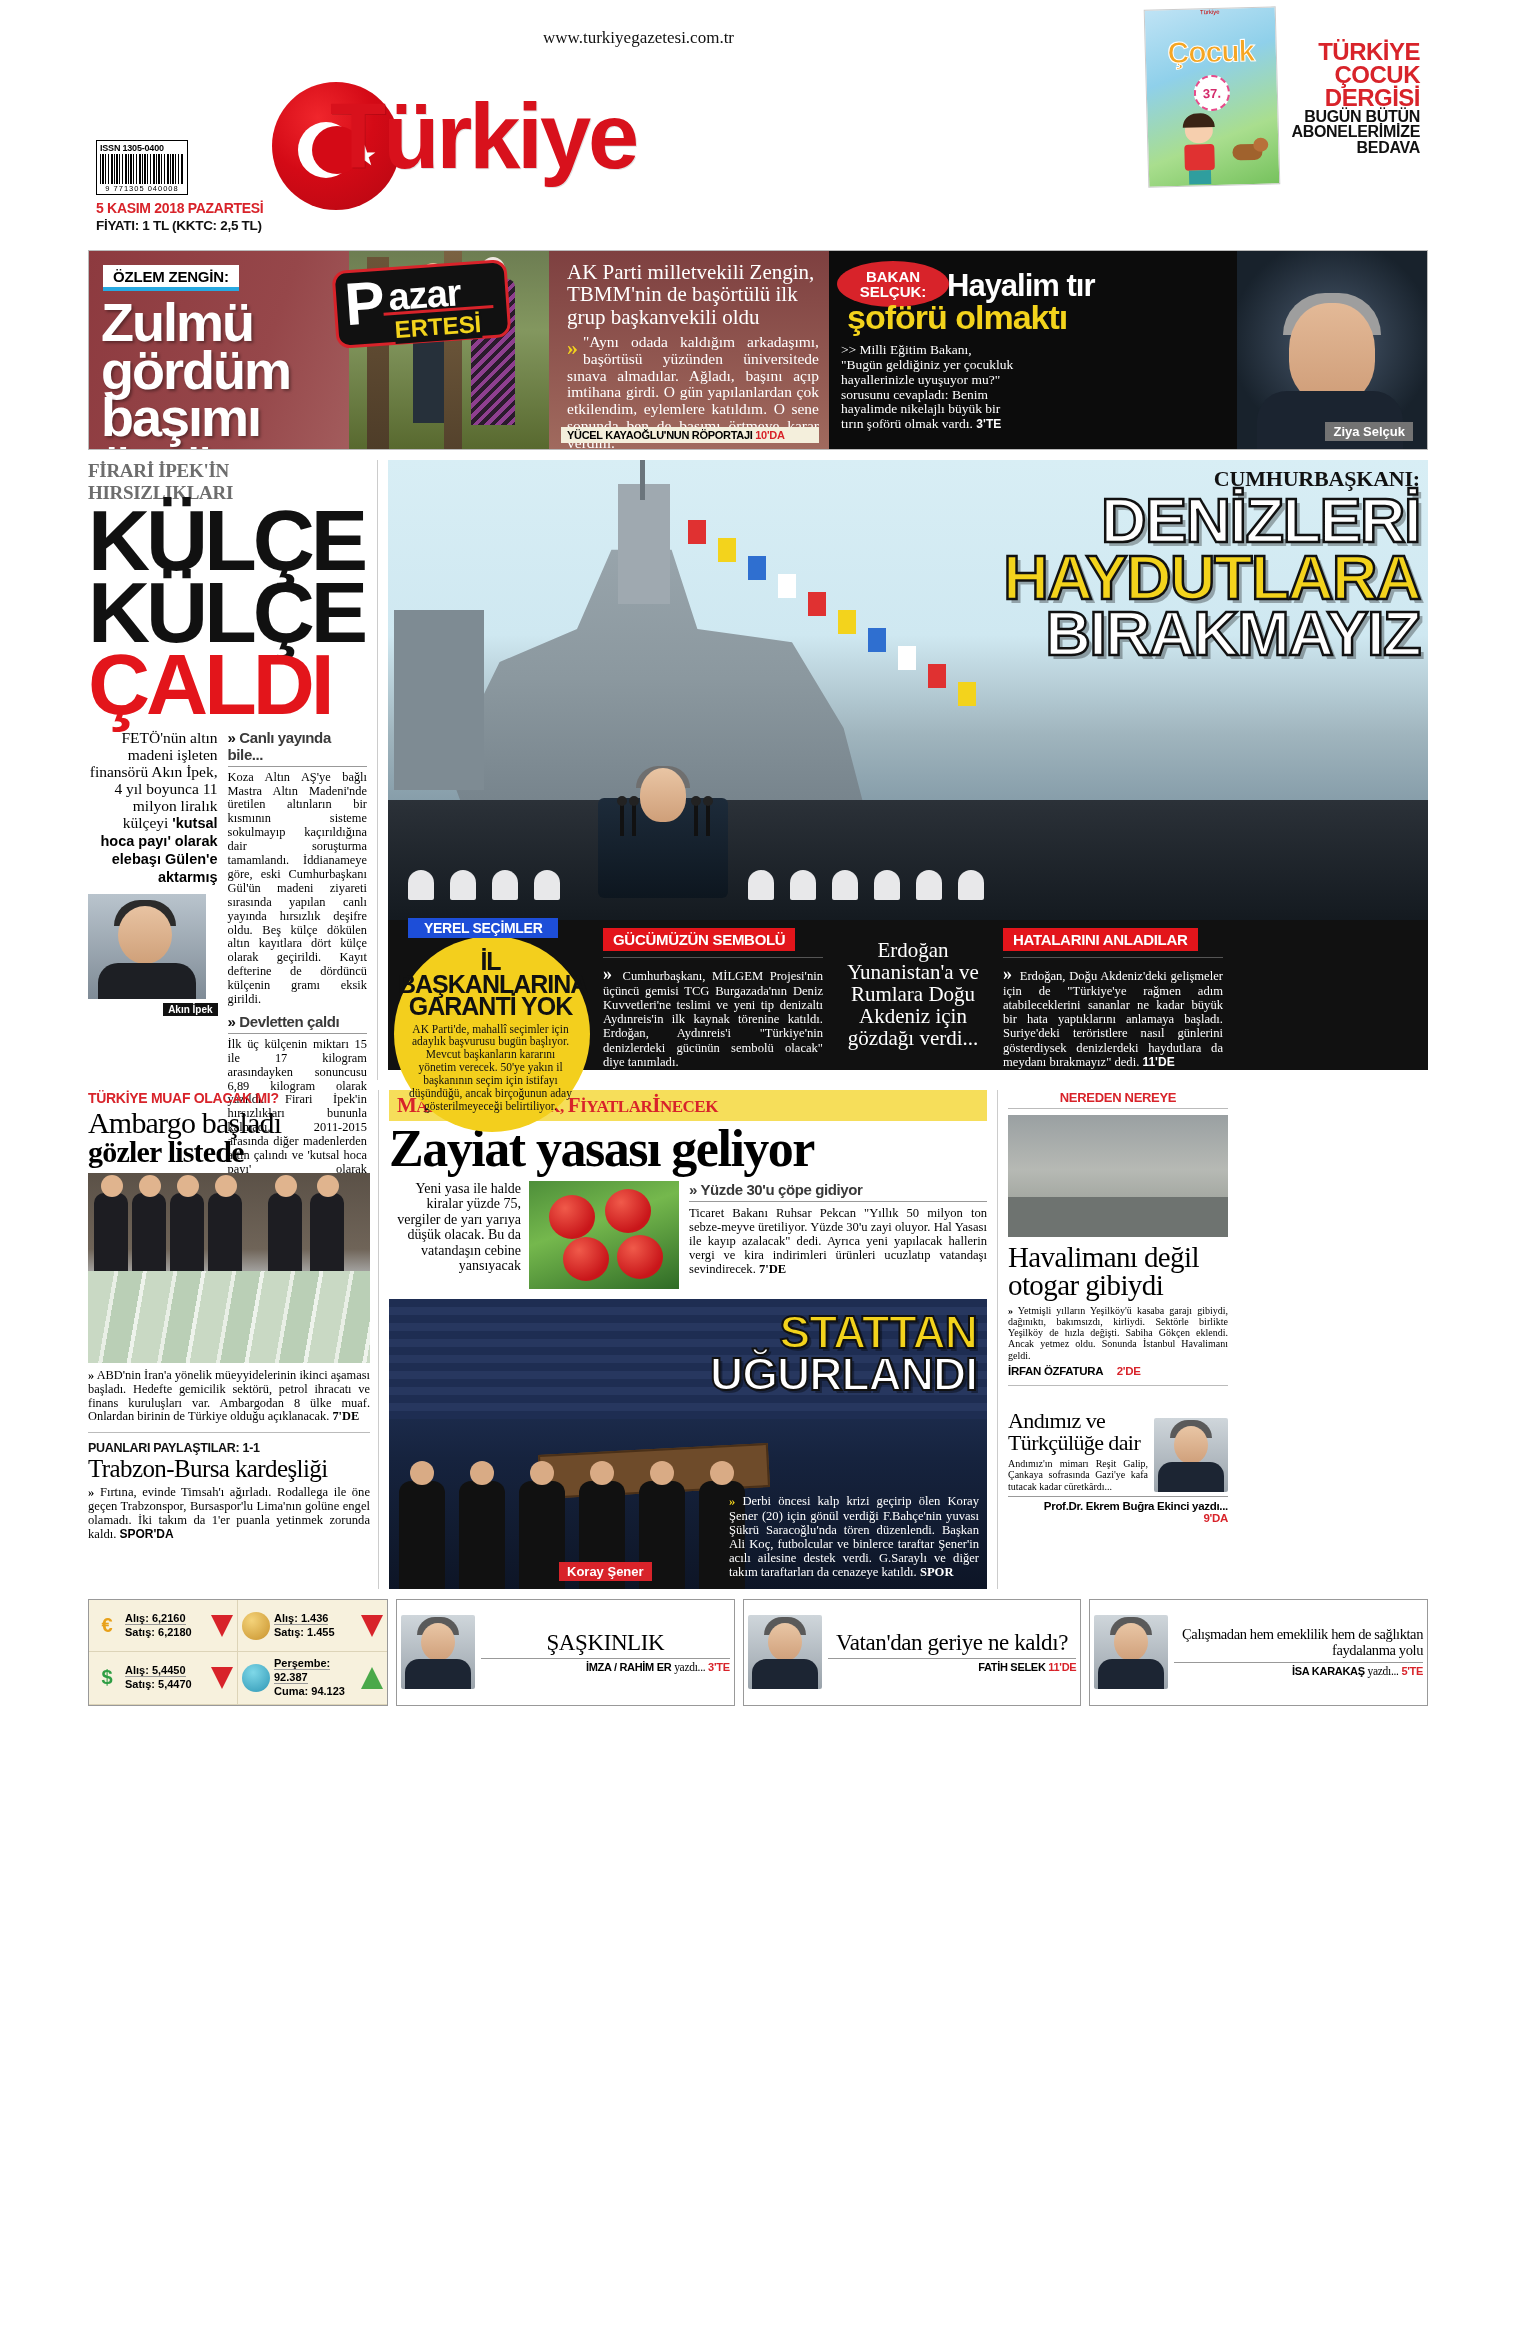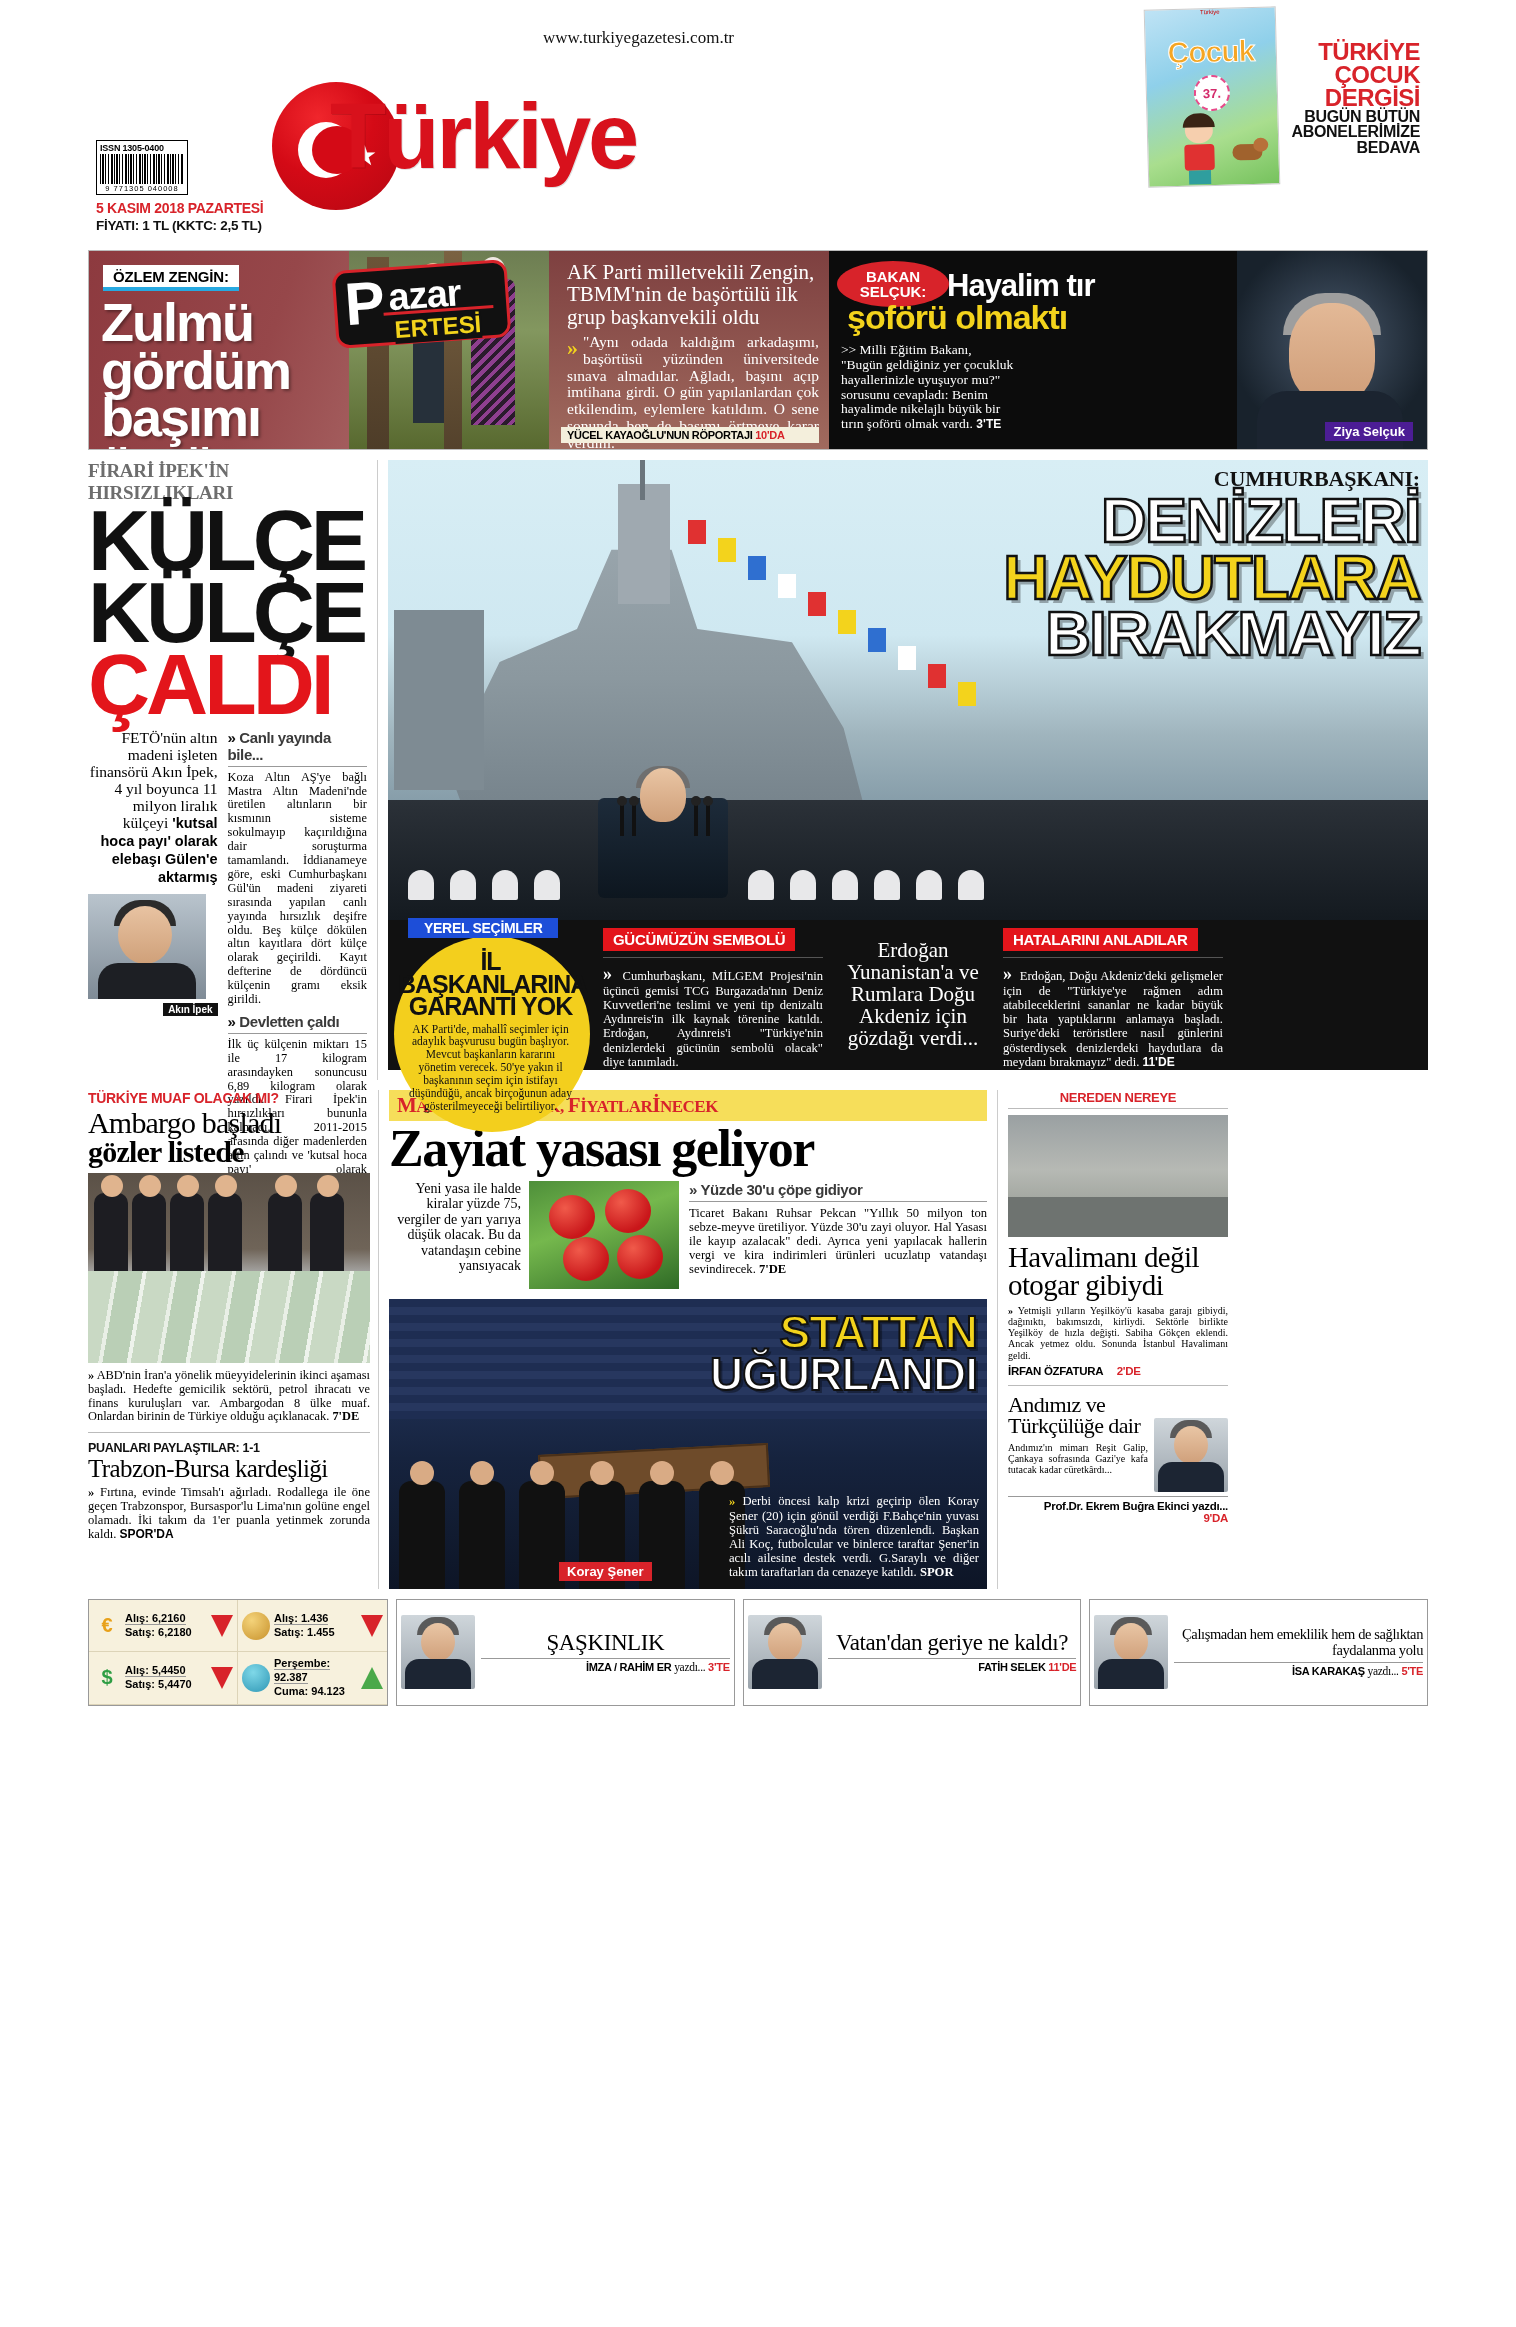--- a/index.html
+++ b/index.html
@@ -125,21 +125,21 @@
   .selcuk-suit { position:absolute; right: 24px; bottom: 0; width: 146px; height: 58px; background:#1b2430; border-radius: 30px 30px 0 0; }
   .bakan-oval { position: absolute; left: 8px; top: 10px; width: 112px; height: 46px; background:#d8232a;
     border-radius: 50%; display:flex; flex-direction:column; align-items:center; justify-content:center;
     font-family:"Liberation Sans",sans-serif; font-weight:bold; font-size:15px; color:#fff; line-height:1.0; }
   .tb-right h2 { position:absolute; left: 118px; top: 20px; width: 250px; text-align:left;
     font-family:"Liberation Sans",sans-serif; font-weight:bold; color:#fff; font-size: 31px; line-height: 0.98; letter-spacing:-1px; }
   .tb-right h2 .yellow { color:#f3d31c; display:block; margin-left:-100px; font-size: 34px; }
   .tb-right .body { position:absolute; left: 12px; top: 92px; width: 175px; color:#fff;
     font-family:"Liberation Serif",serif; font-size: 13.5px; line-height:1.1; }
   .tb-right .body b { font-family:"Liberation Sans",sans-serif; font-size:12px; }
-  .ziya-tag { position:absolute; right: 14px; bottom: 8px; background:#4c1d95; color:#fff; padding:2px 8px;
+  .ziya-tag { position:absolute; right: 14px; bottom: 8px; background:#737373; color:#fff; padding:2px 8px;
     font-family:"Liberation Sans",sans-serif; font-weight:bold; font-size:13px; }
 
   
   .main-row { display: flex; margin-top: 10px; height: 620px; }
   .col-left { width: 290px; padding-right: 10px; border-right: 1px solid #ccc; }
   .kicker-grey { font-family:"Liberation Serif",serif; font-weight:bold; font-size: 19px; color:#6d6d6d; letter-spacing:-0.3px; }
   .mega { font-family:"Liberation Sans",sans-serif; font-weight:bold; font-size: 86px; line-height: 0.84;
     letter-spacing:-4px; color:#111; }
   .mega.red { color:#e3151b; }
 
@@ -628,21 +628,21 @@
       <div class="rt-body">
         <span class="chev" style="font-weight:bold">»</span>
         <span>Yetmişli yılların Yeşilköy'ü kasaba garajı gibiydi, dağınıktı, bakımsızdı, kirliydi. Sektörle birlikte Yeşilköy de hızla değişti. Sabiha Gökçen eklendi. Ancak yetmez oldu. Sonunda İstanbul Havalimanı geldi.</span>
       </div>
       <div class="rt-credit">
         <span>İRFAN ÖZFATURA</span>
         <span class="pg">2'DE</span>
       </div>
 
       <div class="divider-line"></div>
-      <div style="display:flex;align-items:flex-start;gap:6px">
+      <div style="display:flex;align-items:flex-end;gap:6px">
         <div style="flex:1">
           <div class="rt-head" style="font-size:22px;margin-top:0">Andımız ve Türkçülüğe dair</div>
           <div class="rt-body">Andımız'ın mimarı Reşit Galip, Çankaya sofrasında Gazi'ye kafa tutacak kadar cüretkârdı...</div>
         </div>
         <div class="col-photo" style="margin-top:24px">
           <div class="cp-hair"></div>
           <div class="cp-head"></div>
           <div class="cp-suit"></div>
         </div>
       </div>

